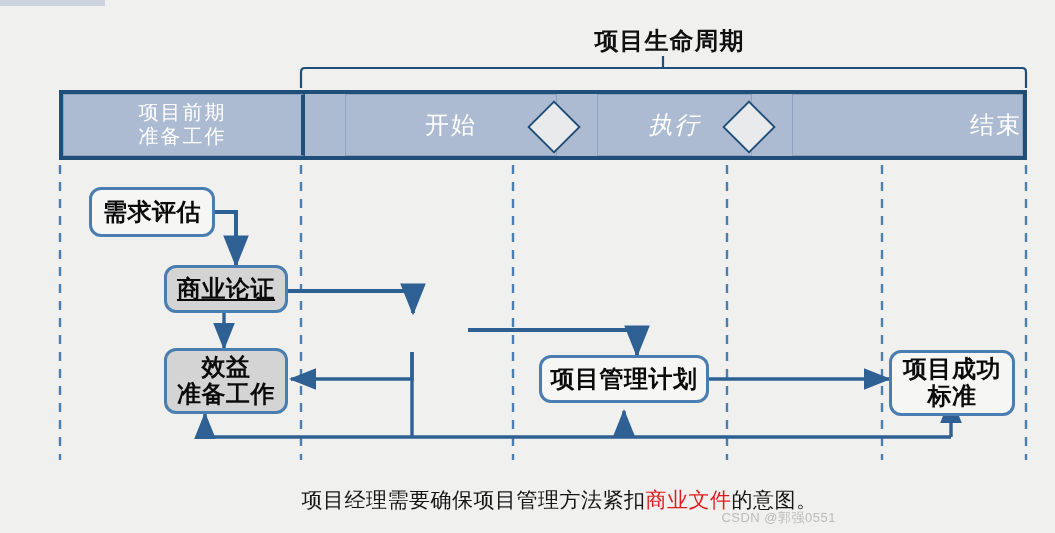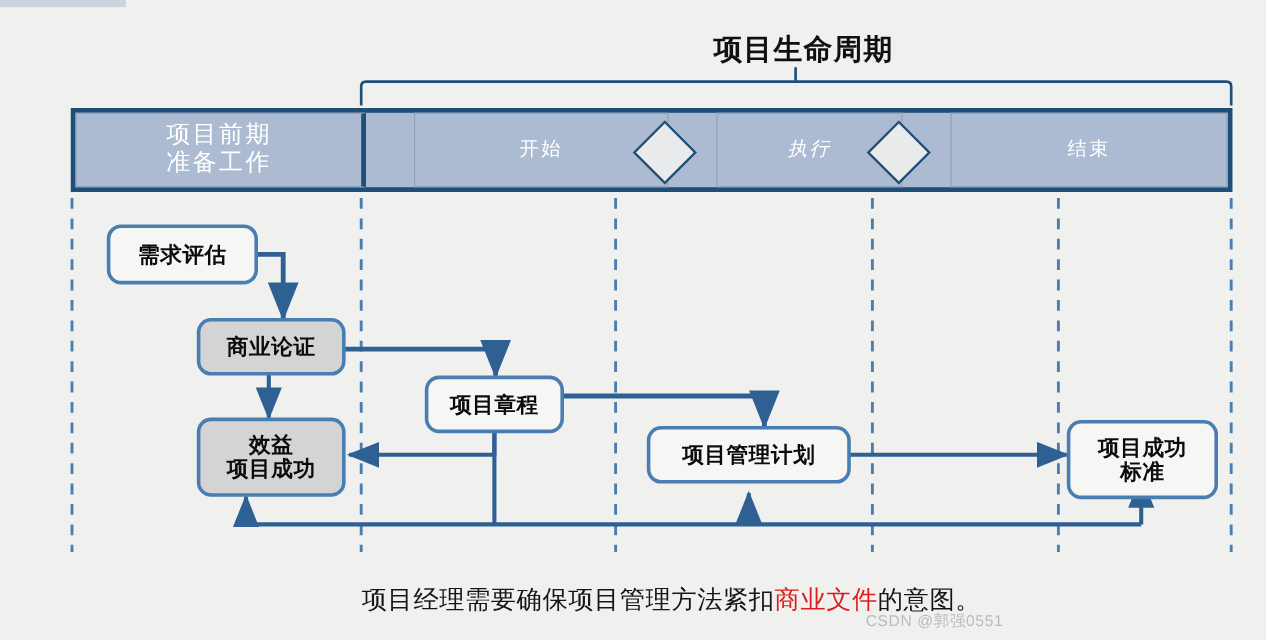--- a/index.html
+++ b/index.html
@@ -65,21 +65,21 @@
   .phase-cell {
     position: relative;
     height: 100%;
     box-sizing: border-box;
     background: #adbbd2;
     border: 1px solid #8fa2bf;
     display: flex;
     align-items: center;
     justify-content: center;
     color: #ffffff;
-    font-size: 16px;
+    font-size: 24px;
     font-weight: normal;
     letter-spacing: 2px;
     line-height: 1.18;
     text-align: center;
   }
   .phase-cell.pre {
     border-right: 4px solid #1f4e79;
     font-size: 20px;
   }
   .phase-cell.pre .lbl {
@@ -100,21 +100,21 @@
   
   .node {
     position: absolute;
     box-sizing: border-box;
     border: 3px solid #4a7eb0;
     border-radius: 12px;
     display: flex;
     align-items: center;
     justify-content: center;
     text-align: center;
-    font-size: 18px;
+    font-size: 24px;
     font-weight: bold;
     color: #0b0b0b;
     line-height: 1.12;
     letter-spacing: 0.5px;
     z-index: 5;
   }
   .node .lbl { white-space: pre-line; display:block; }
   .node.white { background: #f6f6f5; }
   .node.gray  { background: #d4d4d4; }
 
@@ -202,41 +202,38 @@
 准备工作</span>
     </div>
     <div class="phase-cell" style="width:212px;">
       <span class="lbl">开始</span>
       <span class="diamond"></span>
     </div>
     <div class="phase-cell" style="width:155px;font-style:italic;">
       <span class="lbl">执行</span>
       <span class="diamond"></span>
     </div>
-    <div class="phase-cell" style="flex:1;">
+    <div class="phase-cell" style="flex:1;justify-content:flex-end;">
       <span class="lbl">结束</span>
     </div>
   </div>
 
   <div class="node white" style="left:89px; top:187px; width:126px; height:50px;">
     <span class="lbl">需求评估</span>
   </div>
 
-  <div class="node gray" style="left:164px; top:265px; width:124px; height:48px;">
+  <div class="node gray" style="left:164px; top:265px; width:124px; height:48px;text-decoration:underline;">
     <span class="lbl">商业论证</span>
   </div>
 
   <div class="node gray" style="left:164px; top:348px; width:124px; height:66px;">
     <span class="lbl">效益
-项目成功</span>
-  </div>
-
-  <div class="node white" style="left:354px; top:313px; width:116px; height:48px;">
-    <span class="lbl">项目章程</span>
-  </div>
+准备工作</span>
+  </div>
+
 
   <div class="node white" style="left:539px; top:355px; width:170px; height:48px;">
     <span class="lbl">项目管理计划</span>
   </div>
 
   <div class="node white" style="left:889px; top:350px; width:126px; height:66px;">
     <span class="lbl">项目成功
 标准</span>
   </div>
 

